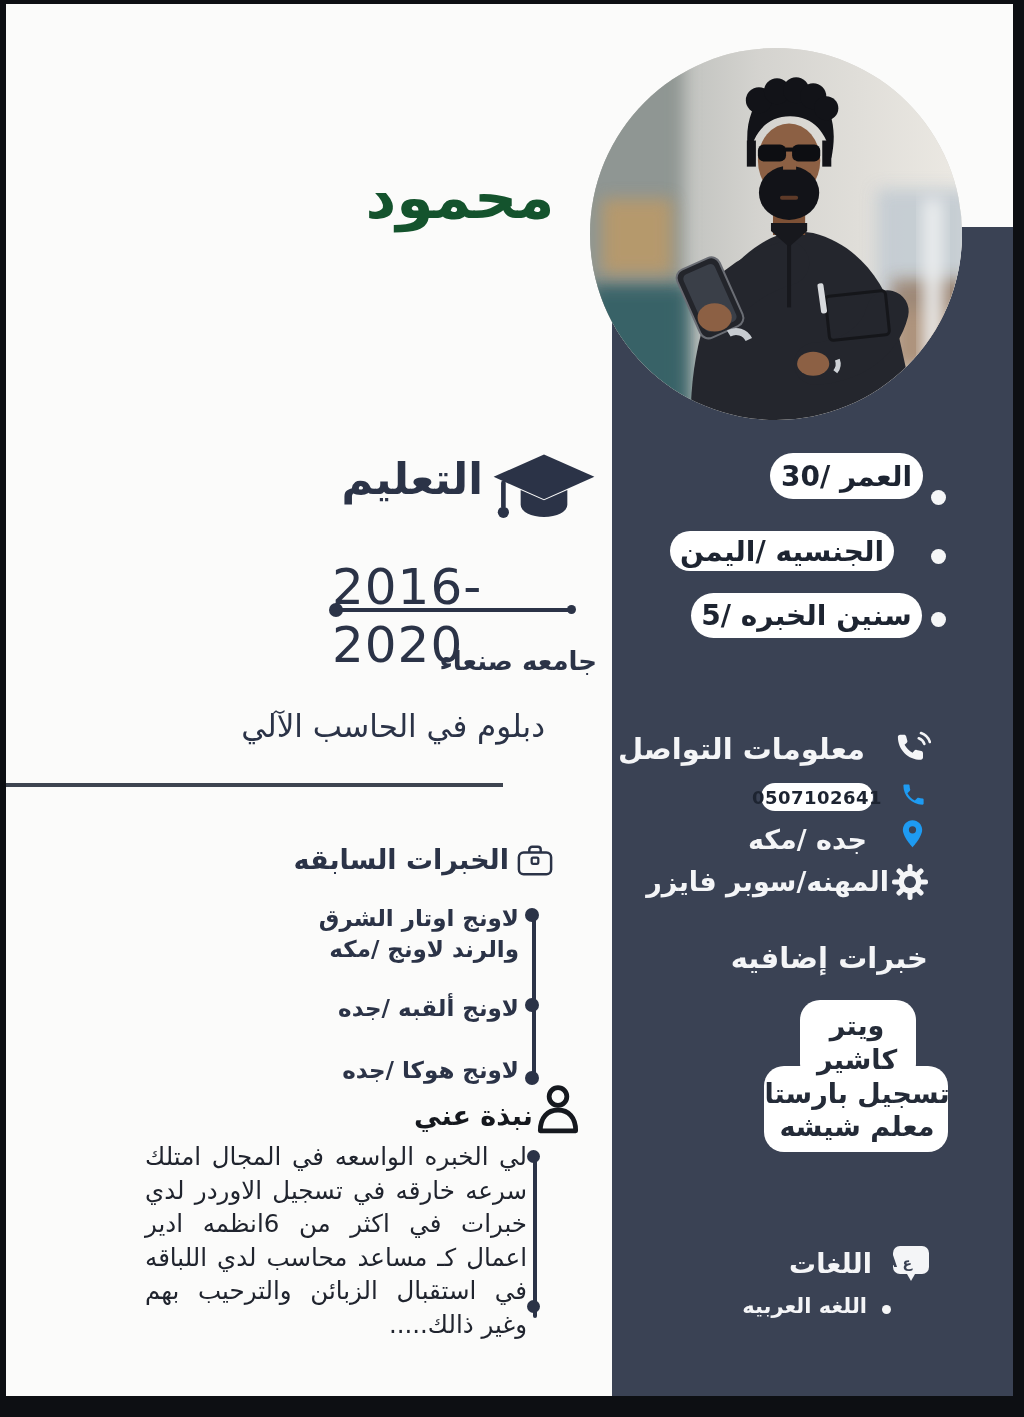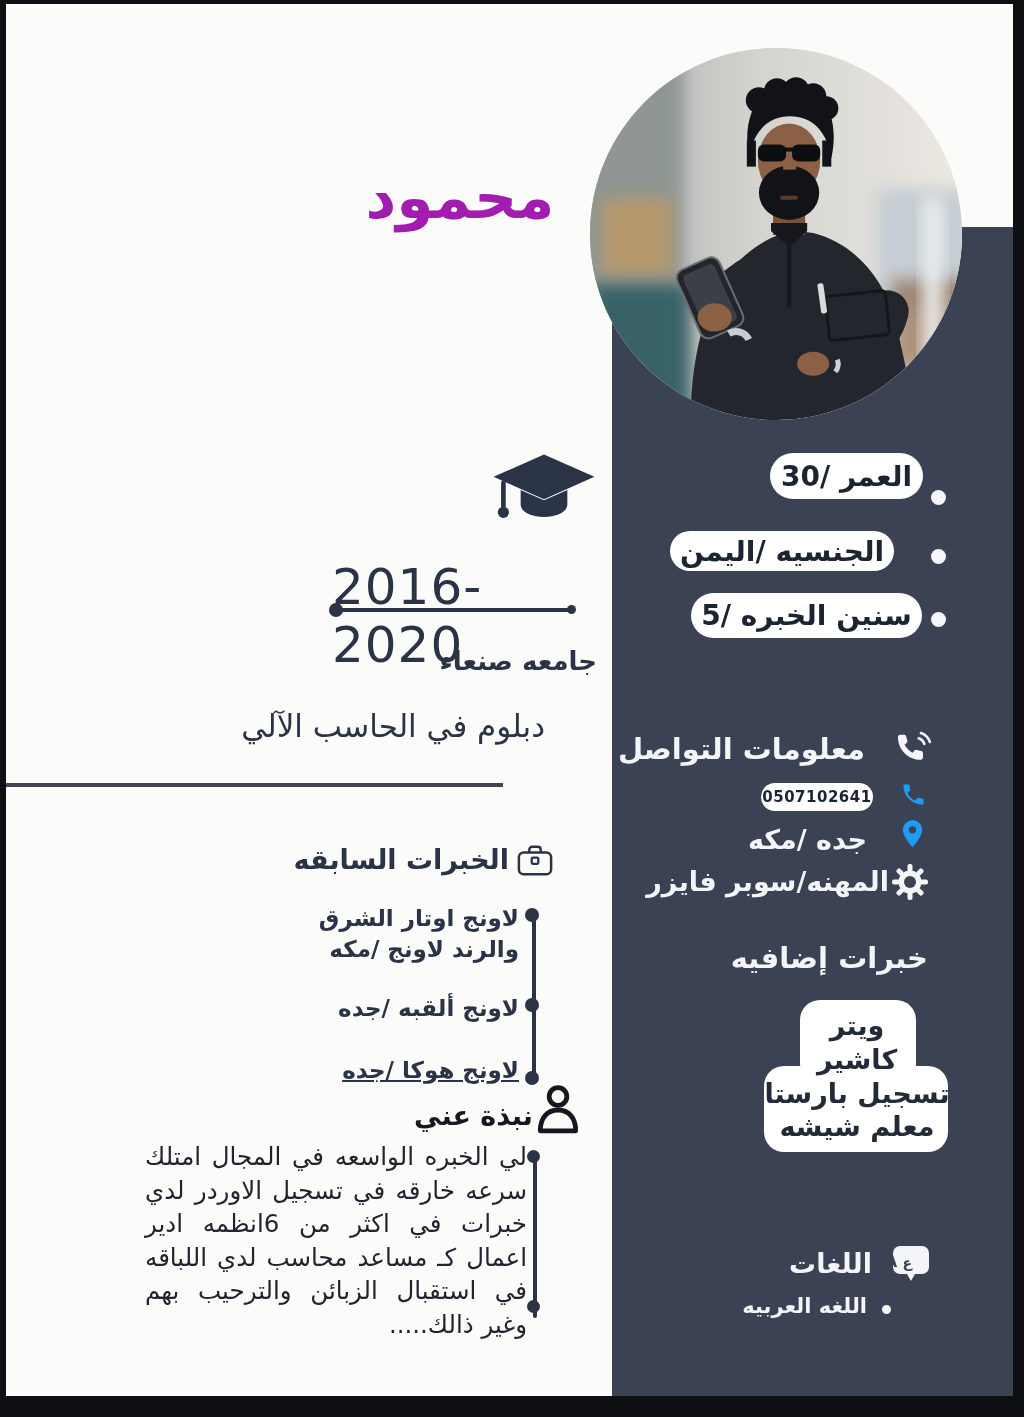--- a/index.html
+++ b/index.html
@@ -18,21 +18,21 @@
   .panel{
     position:absolute;left:606px;top:223px;width:401px;height:1169px;
     background:#3a4254;
   }
   .photo{
     position:absolute;left:584px;top:44px;width:372px;height:372px;
     border-radius:50%;overflow:hidden;background:#d8d6d1;
   }
   .name{
     position:absolute;left:204px;top:158px;width:500px;
-    text-align:center;font-size:60px;font-weight:800;color:#a21caf;
+    text-align:center;font-size:60px;font-weight:800;color:#14532d;
     letter-spacing:1px;
   }
   .h-navy{color:#2b3347;font-weight:700;}
   .years{
     position:absolute;left:326px;top:554px;width:240px;text-align:left;
     font-size:50px;color:#2b3347;direction:ltr;letter-spacing:1px;
   }
   .line{background:#2b3347;border-radius:2px;}
   .dot-navy{background:#2b3347;border-radius:50%;}
   .dot-white{background:#f5f6f7;border-radius:50%;}
@@ -116,20 +116,21 @@
   <div class="name">محمود</div>
 
   <div class="abs" style="left:482px;top:446px;width:112px;height:78px;">
     <svg width="112" height="78" viewBox="0 0 120 82">
       <polygon points="60,4 114,28 60,52 6,28" fill="#2b3347"></polygon>
       <path d="M35,42 L60,53 L85,42 L85,58 A25,13 0 0 1 35,58 Z" fill="#2b3347"></path>
       <rect x="14" y="32" width="5" height="30" rx="2.5" fill="#2b3347"></rect>
       <circle cx="16.5" cy="66" r="6" fill="#2b3347"></circle>
     </svg>
   </div>
+  <div class="abs h-navy" style="right:530px;top:450px;font-size:43px;">التعليم</div>
 
   <div class="years">2016-2020</div>
   <div class="abs line" style="left:330px;top:604px;width:238px;height:4px;"></div>
   <div class="abs dot-navy" style="left:323px;top:599px;width:14px;height:14px;"></div>
   <div class="abs dot-navy" style="left:561px;top:601px;width:9px;height:9px;"></div>
 
   <div class="abs h-navy" style="right:416px;top:642px;font-size:26px;">جامعه صنعاء</div>
   <div class="abs" style="right:468px;top:704px;font-size:31px;color:#2b3347;">دبلوم في الحاسب الآلي</div>
 
   <div class="abs" style="left:0;top:779px;width:497px;height:4px;background:#3e4450;"></div>
@@ -143,21 +144,21 @@
   </div>
   <div class="abs h-navy" style="right:504px;top:840px;font-size:27px;">الخبرات السابقه</div>
 
   <div class="abs line" style="left:526px;top:910px;width:4px;height:166px;"></div>
   <div class="abs dot-navy" style="left:519px;top:904px;width:14px;height:14px;"></div>
   <div class="abs dot-navy" style="left:519px;top:994px;width:14px;height:14px;"></div>
   <div class="abs dot-navy" style="left:519px;top:1067px;width:14px;height:14px;"></div>
 
   <div class="abs tl-item" style="right:494px;top:899px;width:250px;">لاونج اوتار الشرق والرند لاونج /مكه</div>
   <div class="abs tl-item" style="right:494px;top:989px;width:250px;">لاونج ألقبه /جده</div>
-  <div class="abs tl-item" style="right:494px;top:1051px;width:250px;text-decoration:underline;">لاونج هوكا /جده</div>
+  <div class="abs tl-item" style="right:494px;top:1051px;width:250px;">لاونج هوكا /جده</div>
 
   <div class="abs" style="left:528px;top:1080px;width:48px;height:52px;">
     <svg width="48" height="52" viewBox="0 0 46 50">
       <circle cx="23" cy="12" r="8.5" fill="none" stroke="#15181e" stroke-width="4.6"></circle>
       <path d="M6,45 C6,32 13,25 23,25 C33,25 40,32 40,45 Z" fill="none" stroke="#15181e" stroke-width="4.6" stroke-linejoin="round"></path>
     </svg>
   </div>
   <div class="abs" style="right:480px;top:1096px;font-size:27px;font-weight:700;color:#15181e;">نبذة عني</div>
 
   <div class="abs line" style="left:527px;top:1150px;width:4px;height:164px;"></div>
@@ -177,21 +178,21 @@
 
   <div class="abs" style="left:885px;top:727px;width:40px;height:38px;">
     <svg width="40" height="38" viewBox="0 0 36 34">
       <path d="M8.2 3.2c-1.1 0-2 .9-2 2C6.2 16.6 15.4 25.8 26.8 25.8c1.1 0 2-.9 2-2v-3.9c0-.9-.6-1.7-1.5-1.9l-4.3-1.1c-.8-.2-1.6.1-2.1.7l-1.5 1.8c-2.9-1.6-5.7-4.3-7.2-7.2l1.8-1.5c.6-.5.9-1.3.7-2.1L13.6 4.7c-.2-.9-1-1.5-1.9-1.5z" fill="#f4f5f7"></path>
       <path d="M25 6.5 a8 8 0 0 1 5 5" stroke="#f4f5f7" stroke-width="2.4" fill="none" stroke-linecap="round"></path>
       <path d="M27 1.8 a13 13 0 0 1 8 8" stroke="#f4f5f7" stroke-width="2.4" fill="none" stroke-linecap="round"></path>
     </svg>
   </div>
   <div class="abs wtext" style="right:148px;top:728px;font-size:29px;margin-left:23px;">معلومات التواصل</div>
 
-  <div class="abs pill" style="left:755px;top:779px;width:112px;height:28px;border-radius:14px;font-size:15px;letter-spacing:.5px;direction:ltr;">0507102641</div>
+  <div class="abs pill" style="left:755px;top:779px;width:112px;height:28px;border-radius:14px;font-size:18px;letter-spacing:.5px;direction:ltr;">0507102641</div>
   <div class="abs" style="left:894px;top:776px;width:27px;height:29px;">
     <svg width="27" height="29" viewBox="0 0 24 24">
       <path d="M6.62 10.79c1.44 2.83 3.76 5.14 6.59 6.59l2.2-2.2c.27-.27.67-.36 1.02-.24 1.12.37 2.33.57 3.57.57.55 0 1 .45 1 1V20c0 .55-.45 1-1 1-9.39 0-17-7.61-17-17 0-.55.45-1 1-1h3.5c.55 0 1 .45 1 1 0 1.25.2 2.45.57 3.57.11.35.03.74-.25 1.02l-2.2 2.2z" fill="#1e9bf2"></path>
     </svg>
   </div>
 
   <div class="abs wtext" style="right:146px;top:820px;font-size:27px;">جده /مكه</div>
   <div class="abs" style="left:892px;top:815px;width:29px;height:35px;">
     <svg width="29" height="35" viewBox="0 0 24 29">
       <path d="M12 1C7.6 1 4 4.6 4 9c0 6 8 14.5 8 14.5S20 15 20 9c0-4.4-3.6-8-8-8z" fill="#1e9bf2"></path>

